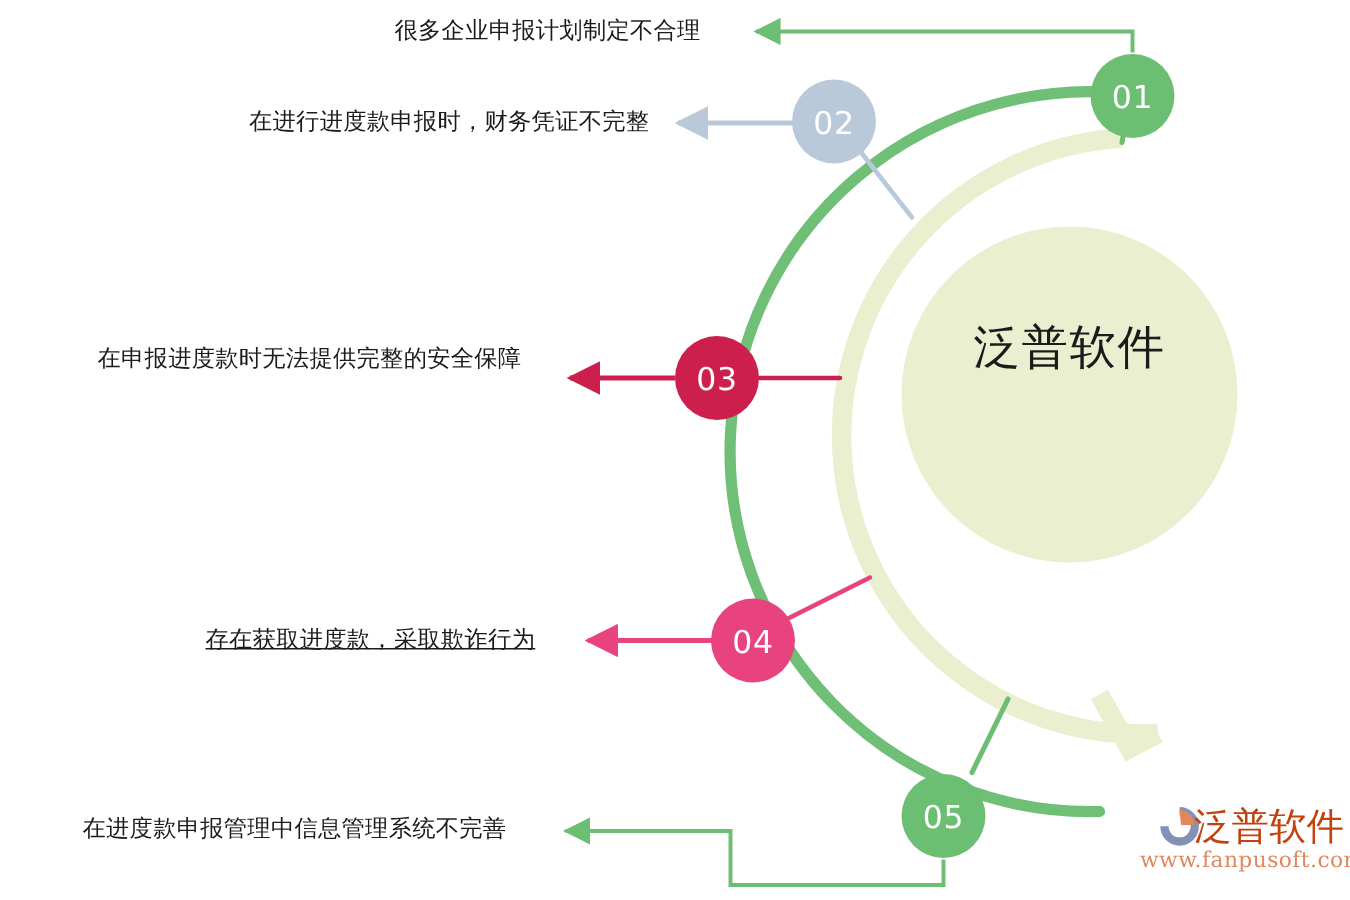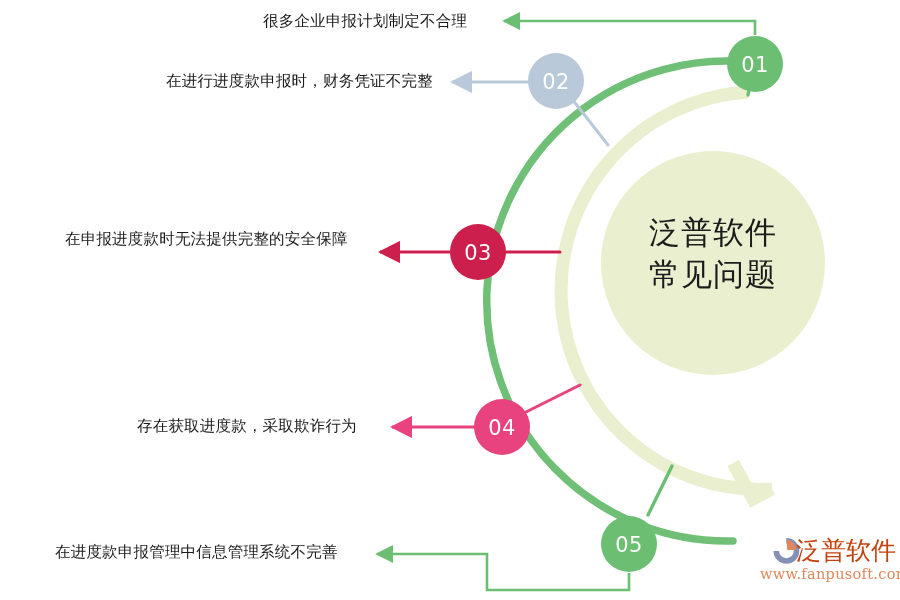--- a/index.html
+++ b/index.html
@@ -158,29 +158,28 @@
   </g>
 
   <g transform="translate(768,538) scale(0.92)">
     <path d="M 6 14 A 14 14 0 1 0 20 0 L 20 6 A 8 8 0 1 1 12 14 Z" fill="#8490b5"></path>
     <path d="M 20 2 A 12 12 0 0 1 31 13 L 21 13 Z" fill="#e0875c"></path>
   </g>
 </svg>
 
 <div class="center-title">
   <div>泛普软件</div>
-  <div>常见问题</div>
 </div>
 
 <div class="label-text" style="left:263px; top:13px;font-family:Liberation Serif, serif;">很多企业申报计划制定不合理</div>
 
 <div class="label-text" style="left:166px; top:74px;">在进行进度款申报时，财务凭证不完整</div>
 
 <div class="label-text" style="left:65px; top:232px;">在申报进度款时无法提供完整的安全保障</div>
 
-<div class="label-text" style="left:137px; top:419px;">存在获取进度款，采取欺诈行为</div>
+<div class="label-text" style="left:137px; top:419px;text-decoration:underline;">存在获取进度款，采取欺诈行为</div>
 
 <div class="label-text" style="left:55px; top:546px;font-family:Liberation Mono, monospace;">在进度款申报管理中信息管理系统不完善</div>
 
 <div class="logo-wrap">
   <div class="logo-brand">泛普软件</div>
   <div class="logo-url">www.fanpusoft.com</div>
 </div>
 
 </body></html>

